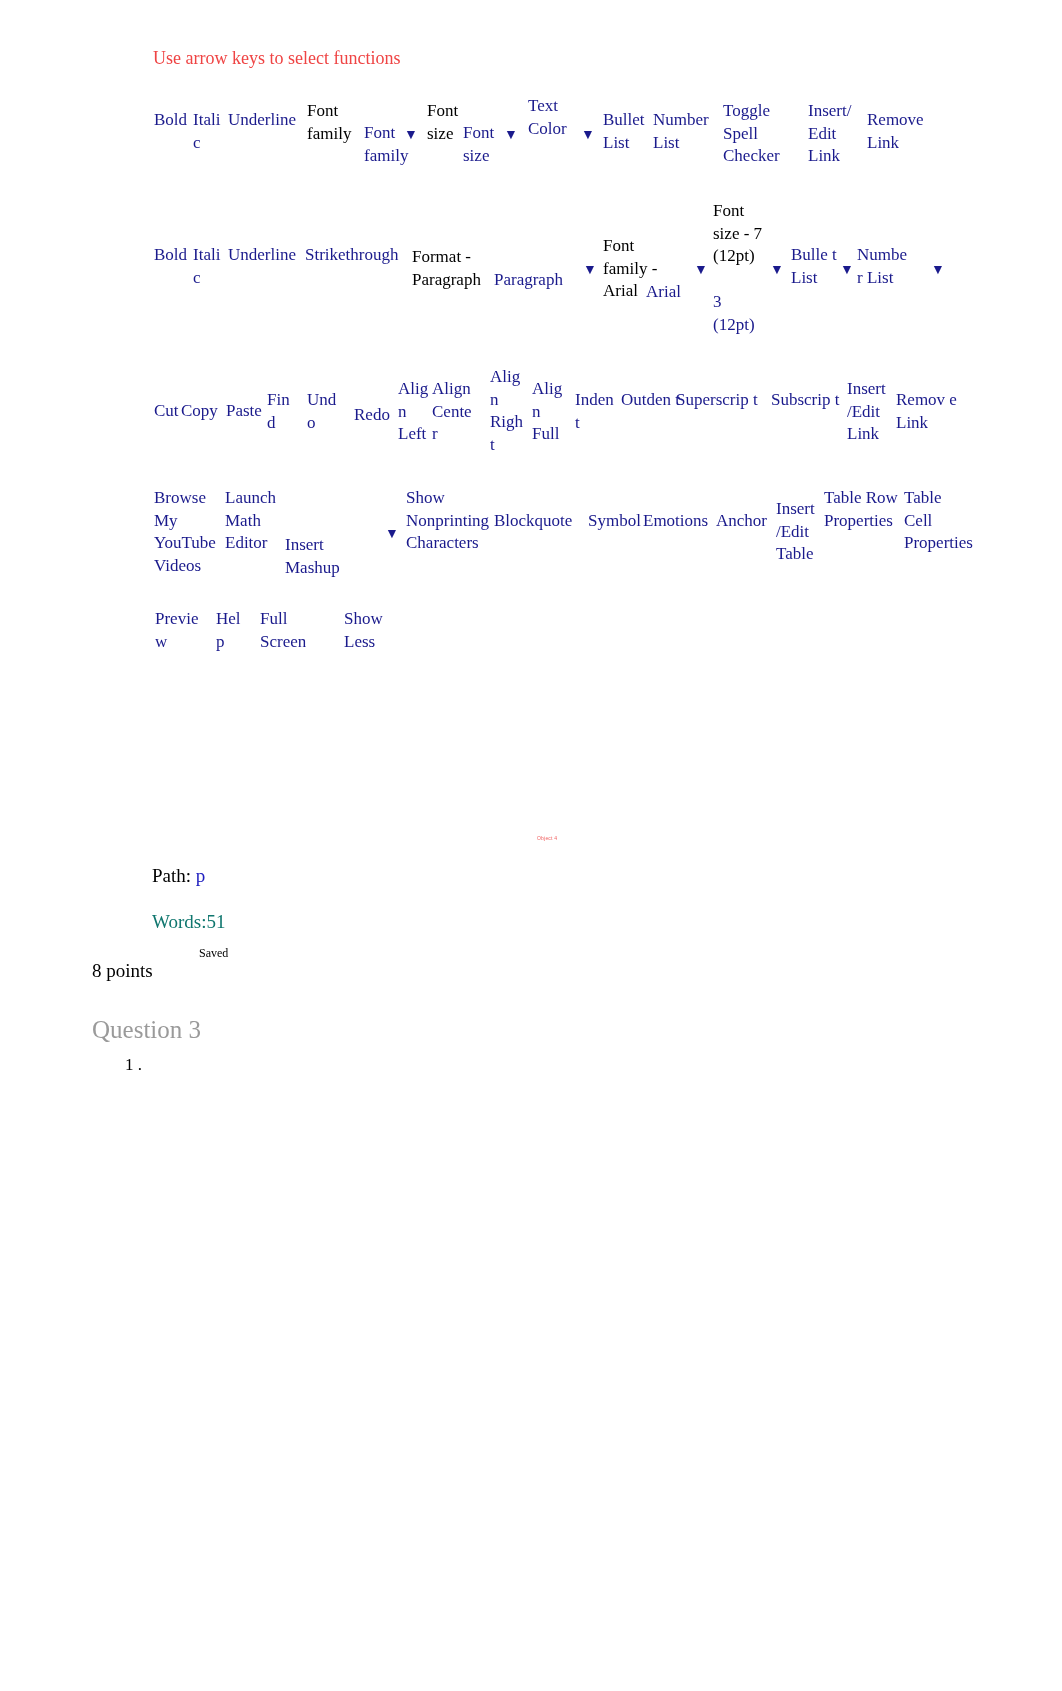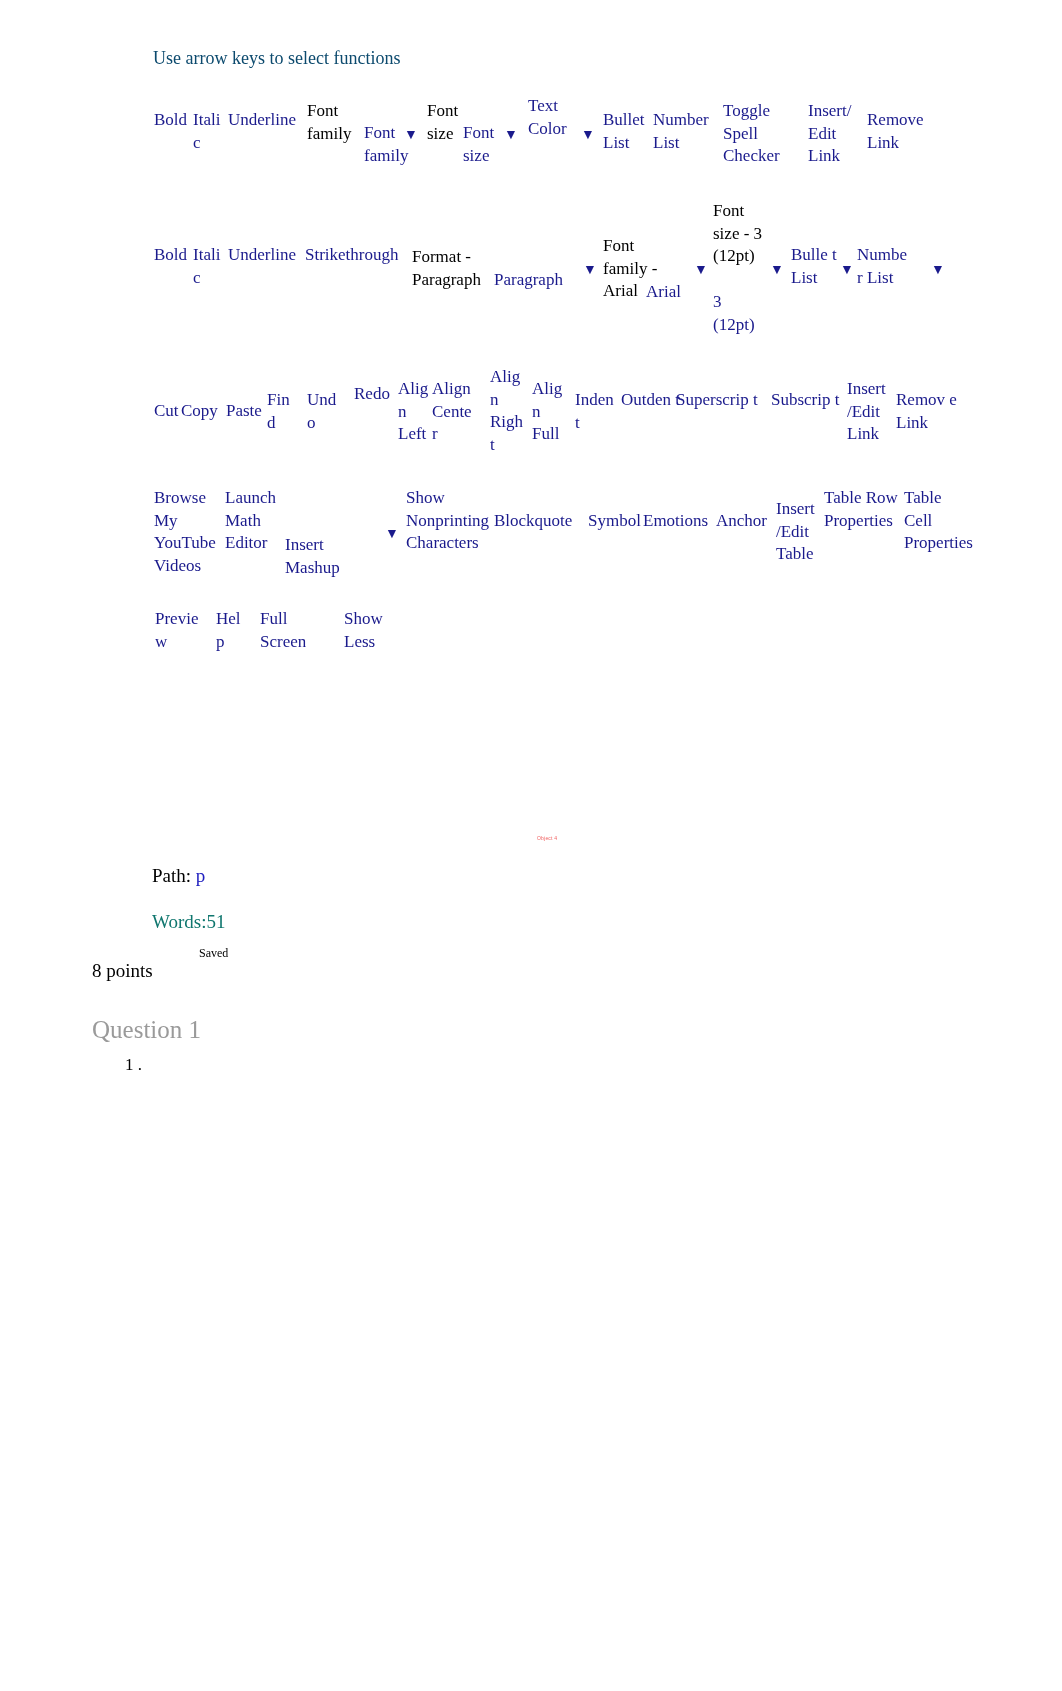--- a/index.html
+++ b/index.html
@@ -9,21 +9,21 @@
     color:#000000;position:relative;overflow:hidden;
   }
   .page{position:relative;width:1062px;height:1691px;}
 
   
   .cell{position:absolute;color:#1a1a8c;font-size:17px;line-height:22.5px;}
   .cell.blk{color:#000000;}
 
   .hint{
     position:absolute;left:153px;top:46px;
-    font-size:18px;line-height:24px;color:#0c4a6e;
+    font-size:18px;line-height:24px;color:#ef4444;
     white-space:nowrap;
   }
 
   .caret{
     position:absolute;color:#1a1a8c;font-size:14px;line-height:14px;
   }
 
   .objtag{
     position:absolute;left:537px;top:835px;
     font-size:5px;line-height:6px;color:#f06060;
@@ -72,35 +72,35 @@
       <div class="caret" style="left: 504px; top: 128px;">▼</div>
       <div class="caret" style="left: 581px; top: 128px;">▼</div>
       <div class="cell" style="left: 154px; top: 244px; width: 36px;">Bold</div>
       <div class="cell" style="left: 193px; top: 244px; width: 32px;">Itali c</div>
       <div class="cell" style="left: 228px; top: 244px; width: 74px;">Underline</div>
       <div class="cell" style="left: 305px; top: 244px; width: 104px;">Strikethrough</div>
       <div class="cell blk" style="left: 412px; top: 246px; width: 84px;">Format - Paragraph</div>
       <div class="cell" style="left: 494px; top: 269px; width: 80px;">Paragraph</div>
       <div class="cell blk" style="left: 603px; top: 235px; width: 66px;">Font family - Arial</div>
       <div class="cell" style="left: 646px; top: 281px; width: 46px;">Arial</div>
-      <div class="cell blk" style="left: 713px; top: 200px; width: 56px;">Font size - 3 (12pt)</div>
+      <div class="cell blk" style="left: 713px; top: 200px; width: 56px;">Font size - 7 (12pt)</div>
       <div class="cell" style="left: 713px; top: 291px; width: 46px;">3 (12pt)</div>
       <div class="cell" style="left: 791px; top: 244px; width: 48px;">Bulle t List</div>
       <div class="cell" style="left: 857px; top: 244px; width: 58px;">Numbe r List</div>
       <div class="caret" style="left: 583px; top: 263px;">▼</div>
       <div class="caret" style="left: 694px; top: 263px;">▼</div>
       <div class="caret" style="left: 770px; top: 263px;">▼</div>
       <div class="caret" style="left: 840px; top: 263px;">▼</div>
       <div class="caret" style="left: 931px; top: 263px;">▼</div>
       <div class="cell" style="left: 154px; top: 400px; width: 28px;">Cut</div>
       <div class="cell" style="left: 181px; top: 400px; width: 40px;">Copy</div>
       <div class="cell" style="left: 226px; top: 400px; width: 42px;">Paste</div>
       <div class="cell" style="left: 267px; top: 389px; width: 28px;">Fin d</div>
       <div class="cell" style="left: 307px; top: 389px; width: 34px;">Und o</div>
-      <div class="cell" style="left: 354px; top: 383px; width: 42px;">Redo</div>
+      <div class="cell" style="left: 354px; top: 404px; width: 42px;">Redo</div>
       <div class="cell" style="left: 398px; top: 378px; width: 34px;">Alig n Left</div>
       <div class="cell" style="left: 432px; top: 378px; width: 48px;">Align Cente r</div>
       <div class="cell" style="left: 490px; top: 366px; width: 30px;">Alig n Righ t</div>
       <div class="cell" style="left: 532px; top: 378px; width: 32px;">Alig n Full</div>
       <div class="cell" style="left: 575px; top: 389px; width: 44px;">Inden t</div>
       <div class="cell" style="left: 621px; top: 389px; width: 60px;">Outden t</div>
       <div class="cell" style="left: 676px; top: 389px; width: 88px;">Superscrip t</div>
       <div class="cell" style="left: 771px; top: 389px; width: 70px;">Subscrip t</div>
       <div class="cell" style="left: 847px; top: 378px; width: 44px;">Insert /Edit Link</div>
       <div class="cell" style="left: 896px; top: 389px; width: 62px;">Remov e Link</div>
@@ -126,16 +126,16 @@
 
   <div class="pathline">
     <span>Path:</span>
     <span class="pv">p</span>
   </div>
 
   <div class="wordsline">Words:51</div>
   <div class="savedline">Saved</div>
   <div class="pointsline">8 points</div>
 
-  <div class="qhead">Question 1</div>
+  <div class="qhead">Question 3</div>
   <div class="qnum">1 .</div>
 
 </div>
 
 </body></html>

